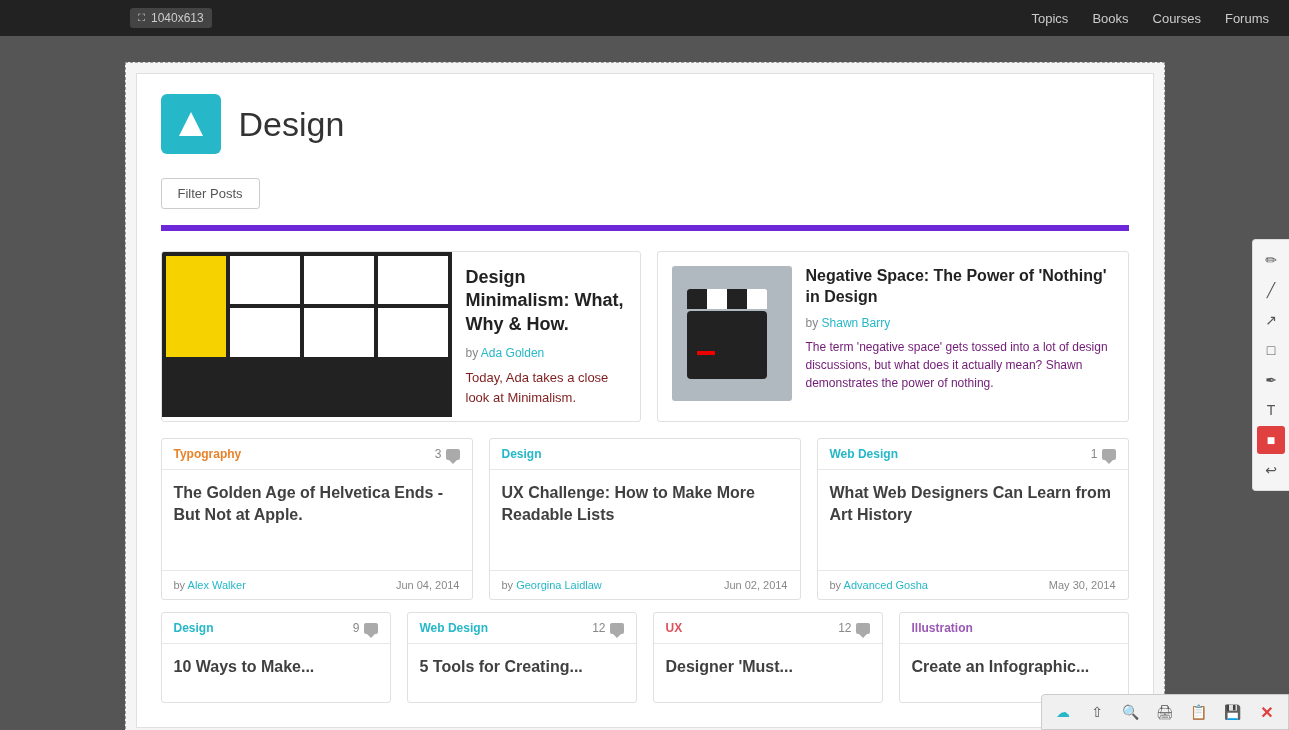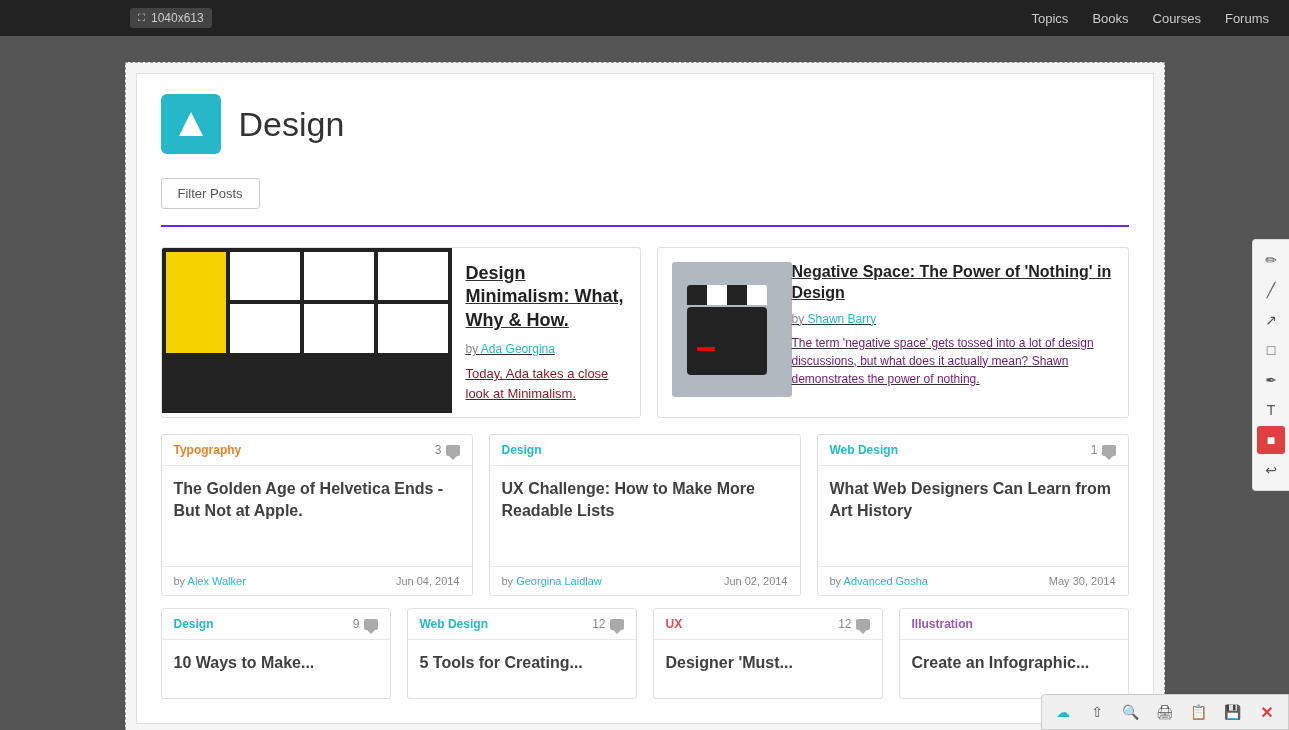--- a/index.html
+++ b/index.html
@@ -96,21 +96,21 @@
       color: #333;
     }
 
     
     .filter-bar {
       display: flex;
       align-items: center;
       justify-content: space-between;
       margin-bottom: 20px;
       padding-bottom: 16px;
-      border-bottom: 2px solid #6d28d9;
+      border-bottom: 6px solid #6d28d9;
     }
     .filter-posts-btn {
       border: 1px solid #ccc;
       background: #fff;
       padding: 7px 16px;
       border-radius: 3px;
       font-size: 13px;
       cursor: pointer;
       color: #555;
     }
@@ -133,21 +133,20 @@
       border-color: #555;
     }
     .filter-tab:first-child { border-radius: 3px 0 0 3px; }
     .filter-tab:last-child { border-radius: 0 3px 3px 0; }
 
     
     .featured-row {
       display: flex;
       gap: 16px;
       margin-bottom: 16px;
-      text-decoration: underline;
     }
 
     .featured-large {
       flex: 0 0 480px;
       border: 1px solid #e0e0e0;
       display: flex;
       overflow: hidden;
       border-radius: 3px;
     }
     .featured-large-img {
@@ -195,20 +194,21 @@
     .featured-large-body .excerpt {
       font-size: 13px;
       color: #7f1d1d;
       line-height: 1.5;
     }
 
     .featured-small {
       flex: 1;
       border: 1px solid #e0e0e0;
       display: flex;
+      gap: 14px;
       padding: 14px;
       border-radius: 3px;
       align-items: flex-start;
     }
     .featured-small-img {
       width: 120px;
       height: 135px;
       flex-shrink: 0;
       background: #b0b8c0;
       border-radius: 3px;
@@ -486,21 +486,21 @@
               <div class="mondrian-cell" style="grid-column:2;grid-row:2;"></div>
               <div class="mondrian-cell" style="grid-column:3;grid-row:2;"></div>
               <div class="mondrian-cell" style="grid-column:4;grid-row:2;"></div>
               <div class="mondrian-cell black2" style="grid-column:1/5;grid-row:3;background:#222;"></div>
             </div>
           </div>
           <div class="featured-large-body">
             <h2>Design Minimalism: What, Why &amp; How.</h2>
             <p class="author-line">
               <span>by</span>
-              <a href="#">Ada Georgina</a>
+              <a href="#">Ada Golden</a>
             </p>
             <p class="excerpt">Today, Ada takes a close look at Minimalism.</p>
           </div>
         </div>
 
         <div class="featured-small">
           <div class="featured-small-img">
 
             <div class="clapperboard">
               <div class="clap-top">

